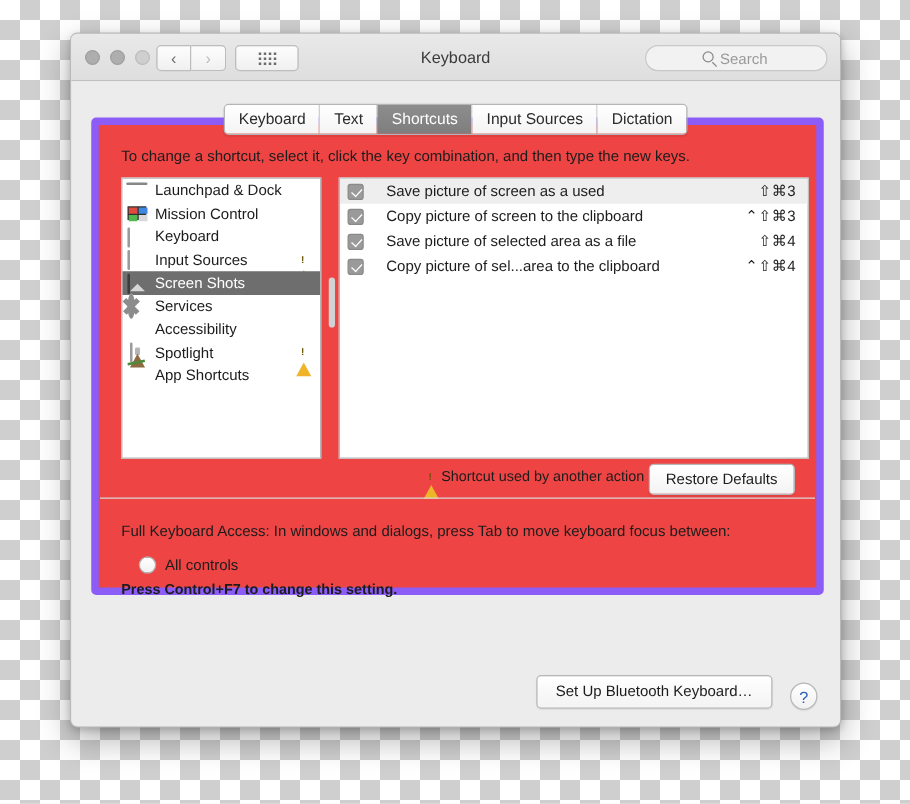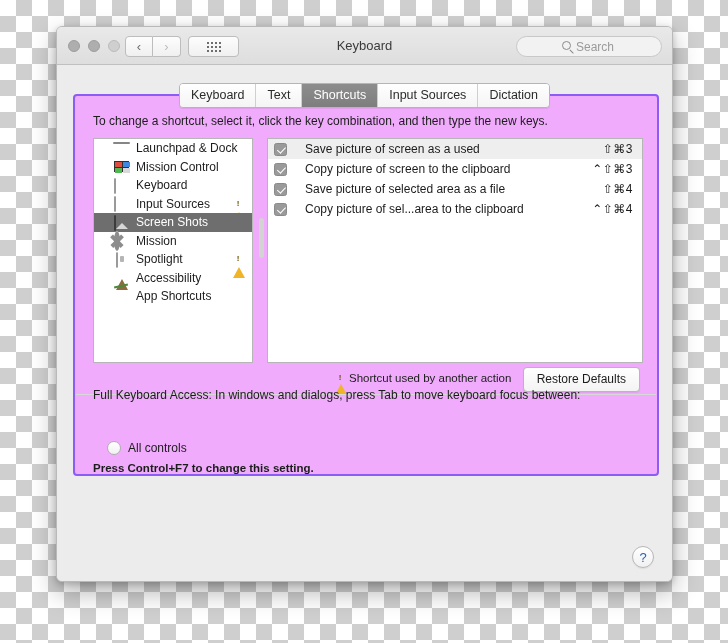--- a/index.html
+++ b/index.html
@@ -175,23 +175,23 @@
     color: #ffffff;
   }
 
   
   #panel {
     position: absolute;
     left: 16px;
     top: 29px;
     width: 586px;
     height: 382px;
-    border: 2px solid #8b5cf6;
+    border: 6px solid #8b5cf6;
     border-radius: 4px;
-    background: #f0abfc;
+    background: #ef4444;
   }
 
   #instructions {
     position: absolute;
     left: 18px;
     top: 18px;
     font-size: 12px;
     color: #1c1c1c;
   }
 
@@ -202,21 +202,21 @@
     top: 42px;
     width: 160px;
     height: 225px;
     background: #ffffff;
     border: 1px solid #b6b6b6;
   }
   .side-item {
     display: flex;
     align-items: center;
     height: 18.5px;
-    padding-left: 20px;
+    padding-left: 4px;
     font-size: 12px;
     color: #1c1c1c;
     position: relative;
   }
   .side-item.selected {
     background: #6e6e6e;
     color: #ffffff;
   }
   .side-icon {
     width: 16px; height: 13px;
@@ -457,21 +457,21 @@
     left: 1px; right: 1px;
     top: 298px;
     height: 1px;
     background: #d8d8d8;
   }
 
   
   #fka-title {
     position: absolute;
     left: 18px;
-    top: 292px;
+    top: 318px;
     font-size: 12px;
     color: #1c1c1c;
   }
   .radio-row {
     position: absolute;
     left: 32px;
     display: flex;
     align-items: center;
     font-size: 12px;
     color: #1c1c1c;
@@ -629,35 +629,35 @@
           <span class="side-warn"><span class="warn-tri"></span></span>
         </div>
 
         <div class="side-item selected">
           <span class="side-icon"><span class="ic-screenshot"></span></span>
           <span class="side-label">Screen Shots</span>
         </div>
 
         <div class="side-item">
           <span class="side-icon"><span class="ic-gear"></span></span>
-          <span class="side-label">Mission</span>
+          <span class="side-label">Services</span>
+        </div>
+
+        <div class="side-item">
+          <span class="side-icon"><span class="ic-access"></span></span>
+          <span class="side-label">Accessibility</span>
         </div>
 
         <div class="side-item">
           <span class="side-icon"><span class="ic-doc"></span></span>
           <span class="side-label">Spotlight</span>
           <span class="side-warn"><span class="warn-tri"></span></span>
         </div>
 
         <div class="side-item">
-          <span class="side-icon"><span class="ic-access"></span></span>
-          <span class="side-label">Accessibility</span>
-        </div>
-
-        <div class="side-item">
           <span class="side-icon"><span class="ic-app"></span></span>
           <span class="side-label">App Shortcuts</span>
         </div>
       </div>
 
       <div id="pane-divider">
         <div class="knob"></div>
       </div>
 
       <div id="shortcut-list">
@@ -700,16 +700,17 @@
 
 
       <div class="radio-row" id="radio-2">
         <span class="radio"></span>
         <span>All controls</span>
       </div>
 
       <div id="fka-hint">Press Control+F7 to change this setting.</div>
     </div>
 
+    <div id="bluetooth-btn">Set Up Bluetooth Keyboard…</div>
     <div id="help-btn">?</div>
 
   </div>
 </div>
 
 </body></html>

